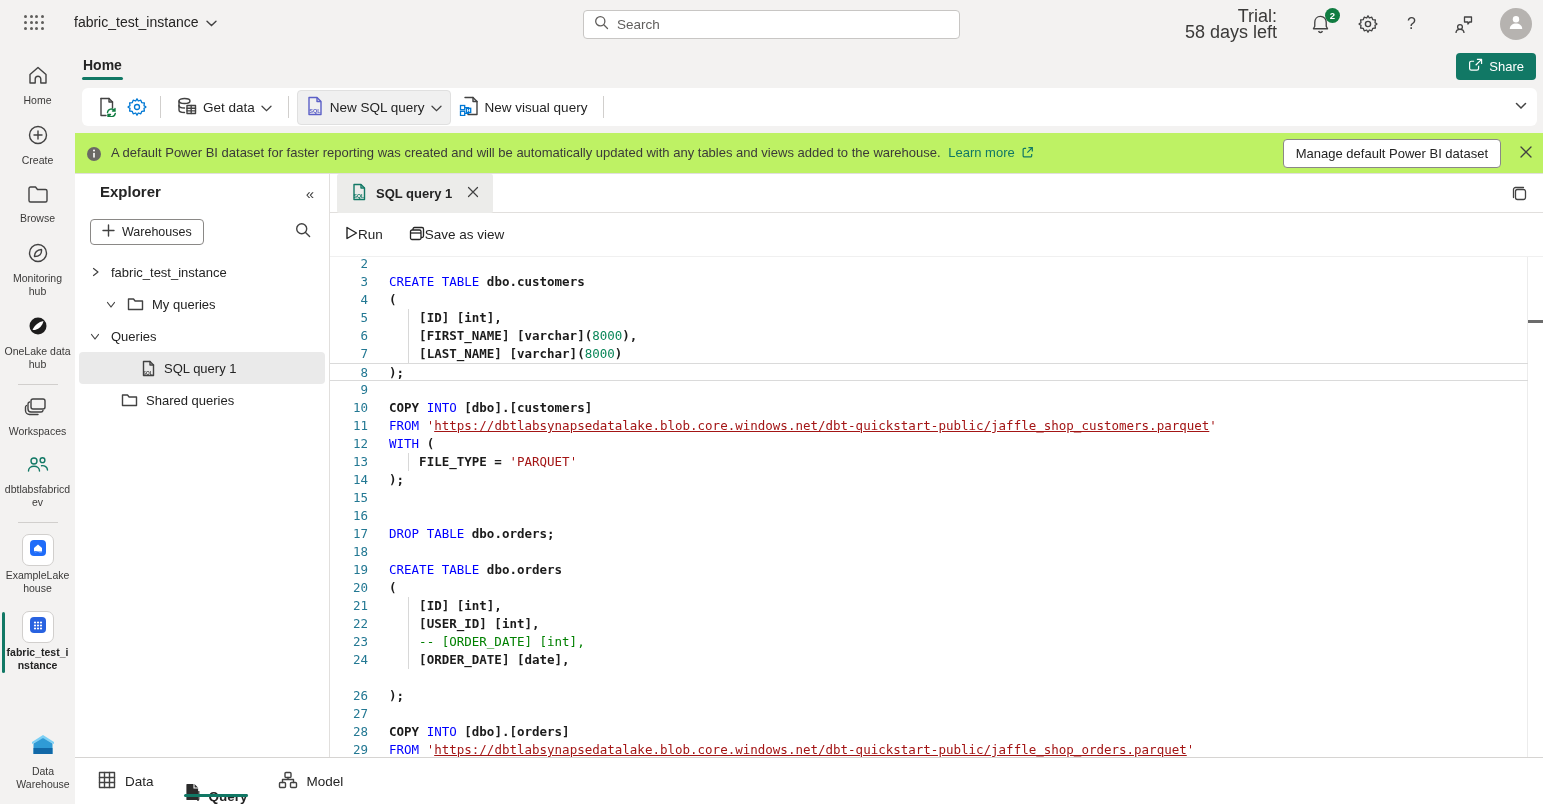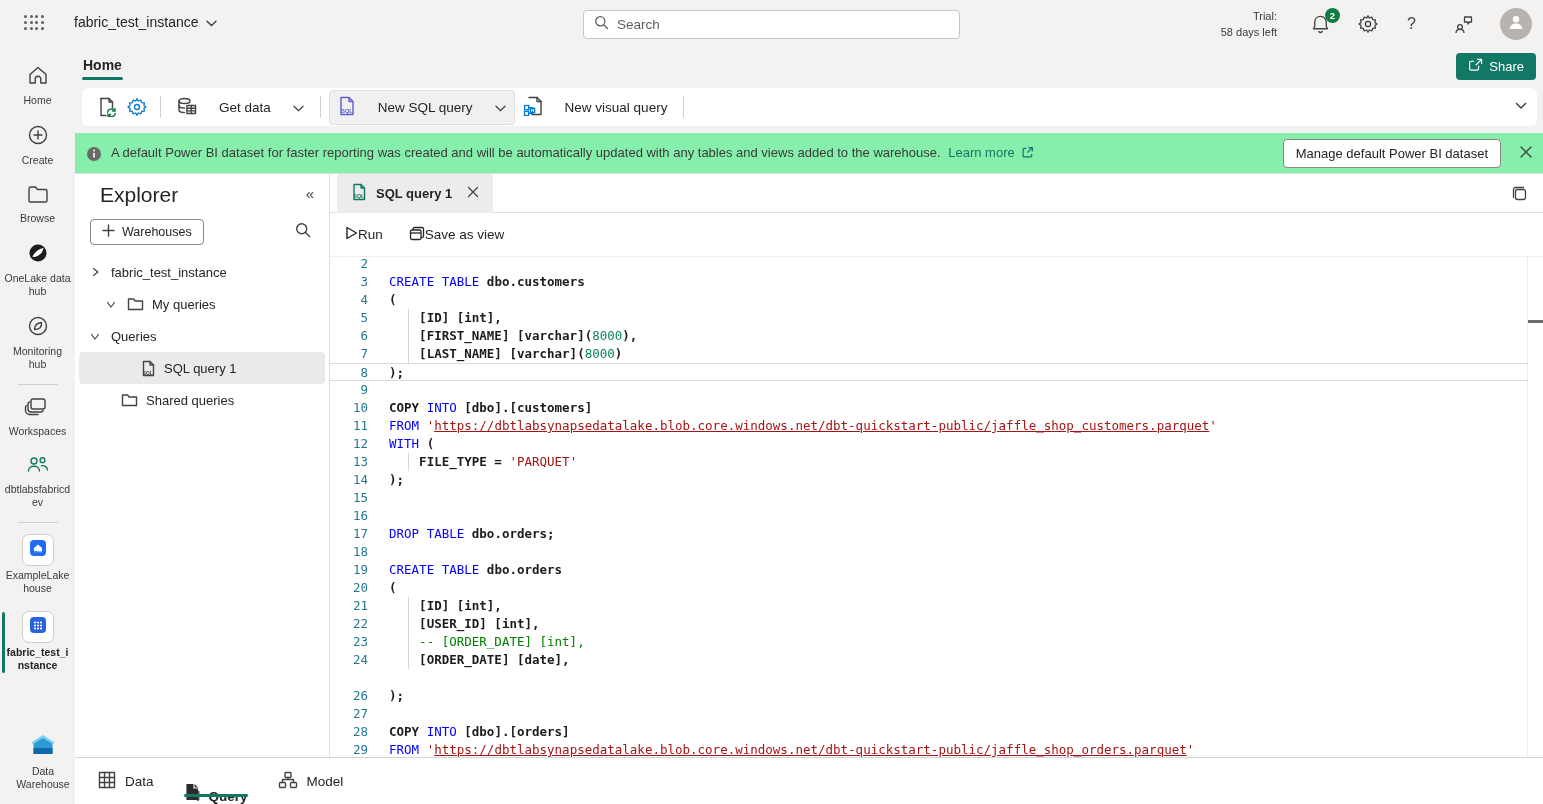--- a/index.html
+++ b/index.html
@@ -9,53 +9,53 @@
 
   
   .topbar { position:absolute; left:0; top:0; width:1543px; height:48px; background:#f3f2f1; }
   .waffle { position:absolute; left:24px; top:15px; width:22px; height:18px; cursor:pointer; }
   .waffle i { position:absolute; width:3px; height:3px; background:#5f5e5c; border-radius:50%; }
   .ws-switcher { position:absolute; left:74px; top:13px; display:flex; align-items:center; gap:7px; cursor:pointer; }
   .ws-switcher .label { font-size:14px; color:#252423; }
   .searchbox { position:absolute; left:583px; top:10px; width:377px; height:29px; background:#fff; border:1px solid #c8c6c4; border-radius:4px; display:flex; align-items:center; padding:0 10px; gap:8px; }
   .searchbox input { border:none; outline:none; flex:1; font-size:13.5px; font-family:"Liberation Sans",sans-serif; color:#333; background:transparent; }
   .searchbox input::placeholder { color:#605e5c; }
-  .trial { position:absolute; right:266px; top:8px; text-align:right; font-size:11px; color:#3b3a39; line-height:16px; }
+  .trial { position:absolute; right:266px; top:8px; text-align:right; font-size:18px; color:#3b3a39; line-height:16px; }
   .tb-ic { position:absolute; top:14px; width:20px; height:20px; cursor:pointer; }
   .bell-wrap { position:absolute; left:1310px; top:13px; width:24px; height:24px; cursor:pointer; }
   .badge { position:absolute; right:-6px; top:-5px; min-width:15px; height:15px; background:#107c41; color:#fff; border-radius:8px; font-size:9.5px; line-height:15px; text-align:center; padding:0 3px; font-weight:bold; }
   .avatar { position:absolute; left:1500px; top:8px; width:32px; height:32px; border-radius:50%; background:#b6b3b0; display:flex; align-items:center; justify-content:center; cursor:pointer; }
 
   
   .hdr2 { position:absolute; left:75px; top:48px; right:0; height:36px; }
   .home-tab { position:absolute; left:7px; top:5px; padding:4px 1px; font-size:14px; font-weight:bold; color:#242424; cursor:pointer; }
   .home-tab .under { position:absolute; left:0; right:0; bottom:-3px; height:3px; background:#117865; border-radius:2px; }
   .share-btn { position:absolute; right:7px; top:5px; height:27px; background:#117865; color:#fff; border:none; border-radius:4px; font-size:13px; display:flex; align-items:center; gap:6px; padding:0 12px; cursor:pointer; font-family:"Liberation Sans",sans-serif; }
 
   
   .ribbon-strip { position:absolute; left:75px; top:84px; right:0; height:49px; }
   .ribbon { position:absolute; left:7px; right:6px; top:4px; height:38px; background:#fff; border-radius:6px; display:flex; align-items:center; padding:0 10px; }
   .rb-ic { width:30px; height:30px; display:flex; align-items:center; justify-content:center; border-radius:4px; cursor:pointer; }
   .rb-sep { width:1px; height:22px; background:#d1cfcd; margin:0 8px; }
-  .rb-btn { display:flex; align-items:center; gap:22px; font-size:13.5px; color:#242424; padding:5px 8px; border-radius:4px; cursor:pointer; white-space:nowrap; }
+  .rb-btn { display:flex; align-items:center; gap:6px; font-size:13.5px; color:#242424; padding:5px 8px; border-radius:4px; cursor:pointer; white-space:nowrap; }
   .rb-btn.hl { background:#f0f0f0; border:1px solid #e0e0e0; }
   .ribbon-collapse { position:absolute; right:16px; top:12px; cursor:pointer; }
 
   
-  .banner { position:absolute; left:75px; top:133px; right:0; height:41px; background:#86efac; border-bottom:1px solid #e1dfdd; }
+  .banner { position:absolute; left:75px; top:133px; right:0; height:41px; background:#bef264; border-bottom:1px solid #e1dfdd; }
   .banner .info-ic { position:absolute; left:11px; top:13px; }
   .banner .msg { position:absolute; left:36px; top:12px; font-size:13px; color:#3b3a39; white-space:nowrap; }
   .banner .lm { color:#117865; text-decoration:none; cursor:pointer; margin-left:4px; }
   .banner .manage-btn { position:absolute; right:42px; top:6px; height:29px; background:#fff; border:1px solid #8a8886; border-radius:4px; font-size:13px; color:#242424; padding:0 12px; cursor:pointer; font-family:"Liberation Sans",sans-serif; }
   .banner .close { position:absolute; right:10px; top:12px; cursor:pointer; }
 
   
   .content { position:absolute; left:75px; top:174px; right:0; bottom:47px; background:#fff; }
   .explorer { position:absolute; left:0; top:0; width:255px; bottom:0; background:#fff; border-right:1px solid #e1dfdd; }
-  .exp-title { position:absolute; left:25px; top:9px; font-size:21px; font-weight:normal; color:#242424; }
+  .exp-title { position:absolute; left:25px; top:9px; font-size:15px; font-weight:bold; color:#242424; }
   .exp-collapse { position:absolute; right:15px; top:11px; font-size:15px; color:#424242; cursor:pointer; }
   .wh-btn { position:absolute; left:15px; top:45px; height:26px; border:1px solid #8a8886; background:#fff; border-radius:4px; font-size:12.5px; color:#242424; display:flex; align-items:center; gap:7px; padding:0 11px; cursor:pointer; font-family:"Liberation Sans",sans-serif; }
   .exp-search { position:absolute; right:18px; top:48px; cursor:pointer; }
   .tree { position:absolute; left:0; top:82px; right:0; }
   .trow { position:relative; height:32px; display:flex; align-items:center; font-size:13px; color:#242424; cursor:pointer; }
   .trow.sel { background:#eaeaea; border-radius:4px; margin:0 4px; }
   .trow .chev { width:12px; display:flex; justify-content:center; }
   .trow .ticon { display:flex; align-items:center; margin-right:8px; }
   .trow .tlabel { white-space:nowrap; }
 
@@ -438,31 +438,31 @@
         <span class="rlabel">Create</span>
       </div>
       <div class="rail-item">
         <span><svg width="26" height="22" viewBox="0 0 26 22">
             <path d="M4 5.5 a1.5 1.5 0 0 1 1.5 -1.5 h5 l2 2.5 h8 a1.5 1.5 0 0 1 1.5 1.5 v9.5 a1.5 1.5 0 0 1 -1.5 1.5 h-15 a1.5 1.5 0 0 1 -1.5 -1.5 z" stroke="#424242" stroke-width="1.4" fill="none" stroke-linejoin="round" stroke-linecap="round"></path>
           </svg></span>
         <span class="rlabel">Browse</span>
       </div>
       <div class="rail-item">
         <span><svg width="26" height="24" viewBox="0 0 26 24">
+            <circle cx="13" cy="12" r="8.5" stroke="#424242" stroke-width="1.4" fill="none" stroke-linejoin="round" stroke-linecap="round"></circle>
+            <path d="M9.5 15.5 c0-4 2.5-6.5 7-7 c0.5 4.5-2 7-7 7z" stroke="#424242" stroke-width="1.4" fill="none" stroke-linejoin="round" stroke-linecap="round"></path>
+          </svg></span>
+        <span class="rlabel">Monitoring hub</span>
+      </div>
+      <div class="rail-item">
+        <span><svg width="26" height="24" viewBox="0 0 26 24">
             <circle cx="13" cy="12" r="8.5" fill="#1d1d1d"></circle>
             <path d="M7.5 15.5 q3.5 -7 11 -8.5 q-1.5 7 -8.5 9 q-1.5 0.3 -2.5 -0.5z" fill="#fff"></path>
           </svg></span>
         <span class="rlabel">OneLake data hub</span>
-      </div>
-      <div class="rail-item">
-        <span><svg width="26" height="24" viewBox="0 0 26 24">
-            <circle cx="13" cy="12" r="8.5" stroke="#424242" stroke-width="1.4" fill="none" stroke-linejoin="round" stroke-linecap="round"></circle>
-            <path d="M9.5 15.5 c0-4 2.5-6.5 7-7 c0.5 4.5-2 7-7 7z" stroke="#424242" stroke-width="1.4" fill="none" stroke-linejoin="round" stroke-linecap="round"></path>
-          </svg></span>
-        <span class="rlabel">Monitoring hub</span>
       </div>
       <div class="rail-div"></div>
       <div class="rail-item">
         <span><svg width="28" height="22" viewBox="0 0 28 22">
             <rect x="7" y="3" width="14" height="10" rx="2" stroke="#424242" stroke-width="1.4" fill="none" stroke-linejoin="round" stroke-linecap="round"></rect>
             <path d="M5.5 6 a2 2 0 0 0 -1.5 2 v5 a3 3 0 0 0 3 3 h10 a2 2 0 0 0 2 -1.5" stroke="#424242" stroke-width="1.4" fill="none" stroke-linejoin="round" stroke-linecap="round"></path>
             <path d="M2.5 9.5 a2 2 0 0 0 -1 1.8 v3.2 a4 4 0 0 0 4 4 h8.5" stroke="#424242" stroke-width="1.4" fill="none" stroke-linejoin="round" stroke-linecap="round"></path>
           </svg></span>
         <span class="rlabel">Workspaces</span>
       </div>

